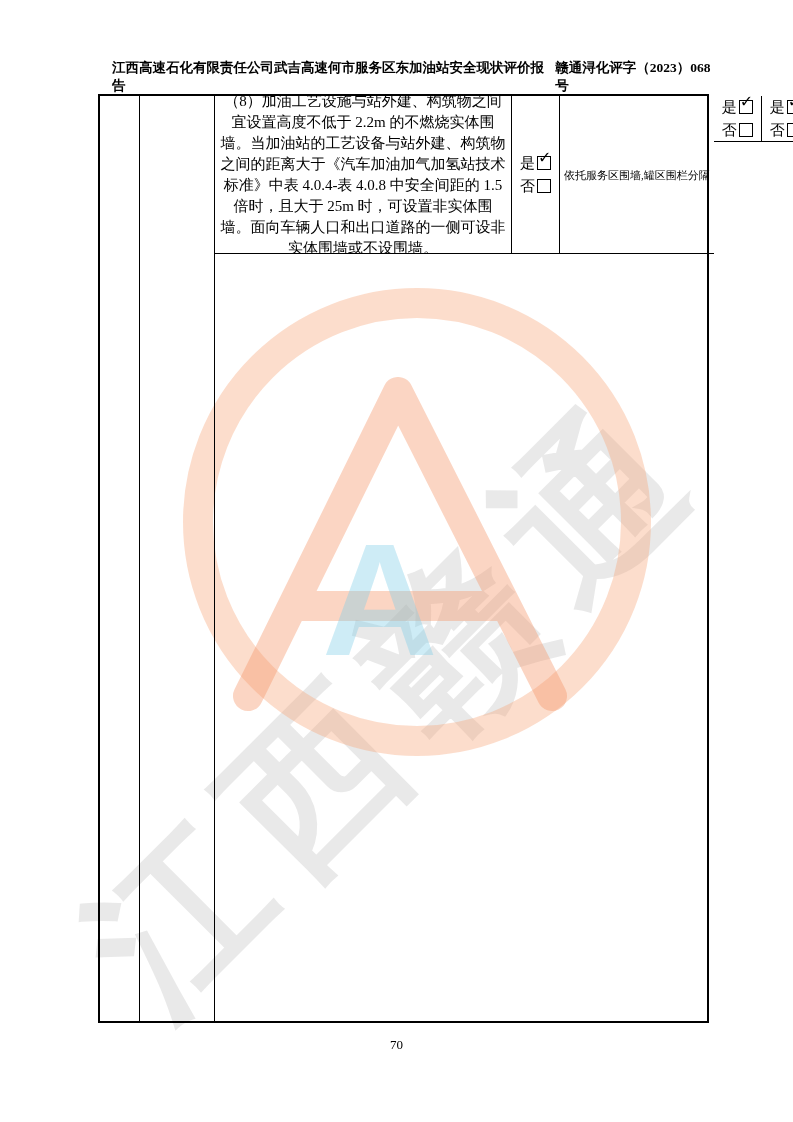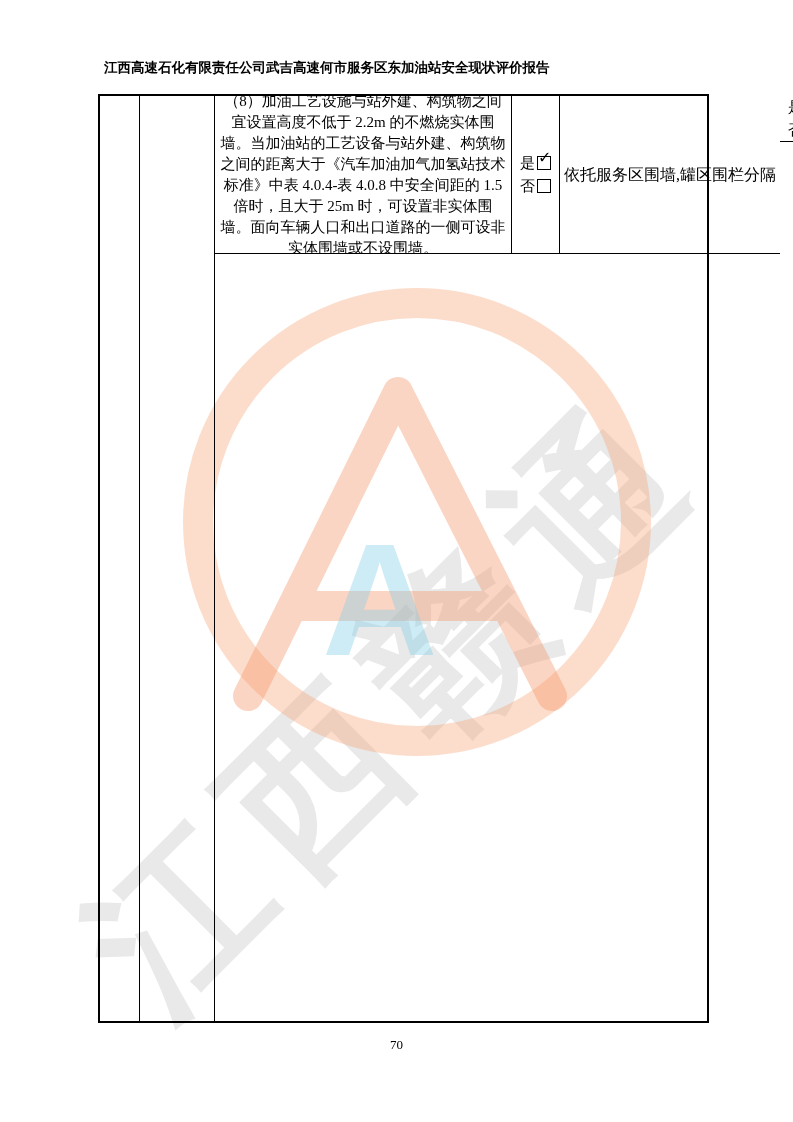--- a/index.html
+++ b/index.html
@@ -33,21 +33,21 @@
     transform:rotate(-45deg);
     transform-origin:0 0;
     font-weight:bold;
     font-size:170px;line-height:1;
     letter-spacing:24px;
     color:rgba(70,70,70,0.12);
     white-space:nowrap;
   }
   
   .doc-header{
-    position:absolute;left:104px;top:59px;width:611px;
+    position:absolute;left:112px;top:59px;width:611px;
     display:flex;justify-content:space-between;align-items:baseline;
     font-weight:bold;font-size:13.5px;z-index:2;
   }
   .page-footer{
     position:absolute;left:0;top:1037px;width:100%;
     text-align:center;font-size:13px;z-index:2;
   }
   
   .checklist{
     position:absolute;left:98px;top:94px;width:611px;height:929px;
@@ -74,21 +74,21 @@
   .cell-check{
     width:48px;flex:none;
     border-right:1px solid #000;
     flex-direction:column;
     gap:4px;
     font-size:15px;
   }
   .cell-comment{
     flex:1;
     padding:12px 4px;
-    font-size:16px;line-height:22px;
+    font-size:11px;line-height:22px;
     text-align:center;
   }
   .chk-line{display:flex;align-items:center;}
   .chk-box{
     position:relative;display:inline-block;
     width:12px;height:12px;
     border:1.5px solid #000;
     margin-left:2px;flex:none;
   }
   .chk-box .mark{
@@ -110,20 +110,21 @@
     <div class="wm-text">江西赣通</div>
     <div class="wm-ring"></div>
     <svg class="wm-svg" width="793" height="1122">
       <path d="M398 392 L248 696 M398 392 L552 696 M300 606 L498 606" stroke="rgba(245,150,105,0.40)" stroke-width="30" fill="none" stroke-linecap="round"></path>
     </svg>
     <div class="wm-blue-a">A</div>
   </div>
 
   <div class="doc-header">
     <span>江西高速石化有限责任公司武吉高速何市服务区东加油站安全现状评价报告</span>
+    <span>赣通浔化评字（2023）068号</span>
   </div>
 
   <div class="checklist">
     <div class="col-index"></div>
     <div class="col-category"></div>
     <div class="col-main">
 
       <div class="trow h158">
         <div class="cell cell-content">（8）加油工艺设施与站外建、构筑物之间宜设置高度不低于 2.2m 的不燃烧实体围墙。当加油站的工艺设备与站外建、构筑物之间的距离大于《汽车加油加气加氢站技术标准》中表 4.0.4-表 4.0.8 中安全间距的 1.5 倍时，且大于 25m 时，可设置非实体围墙。面向车辆人口和出口道路的一侧可设非实体围墙或不设围墙。</div>
         <div class="cell cell-check">

